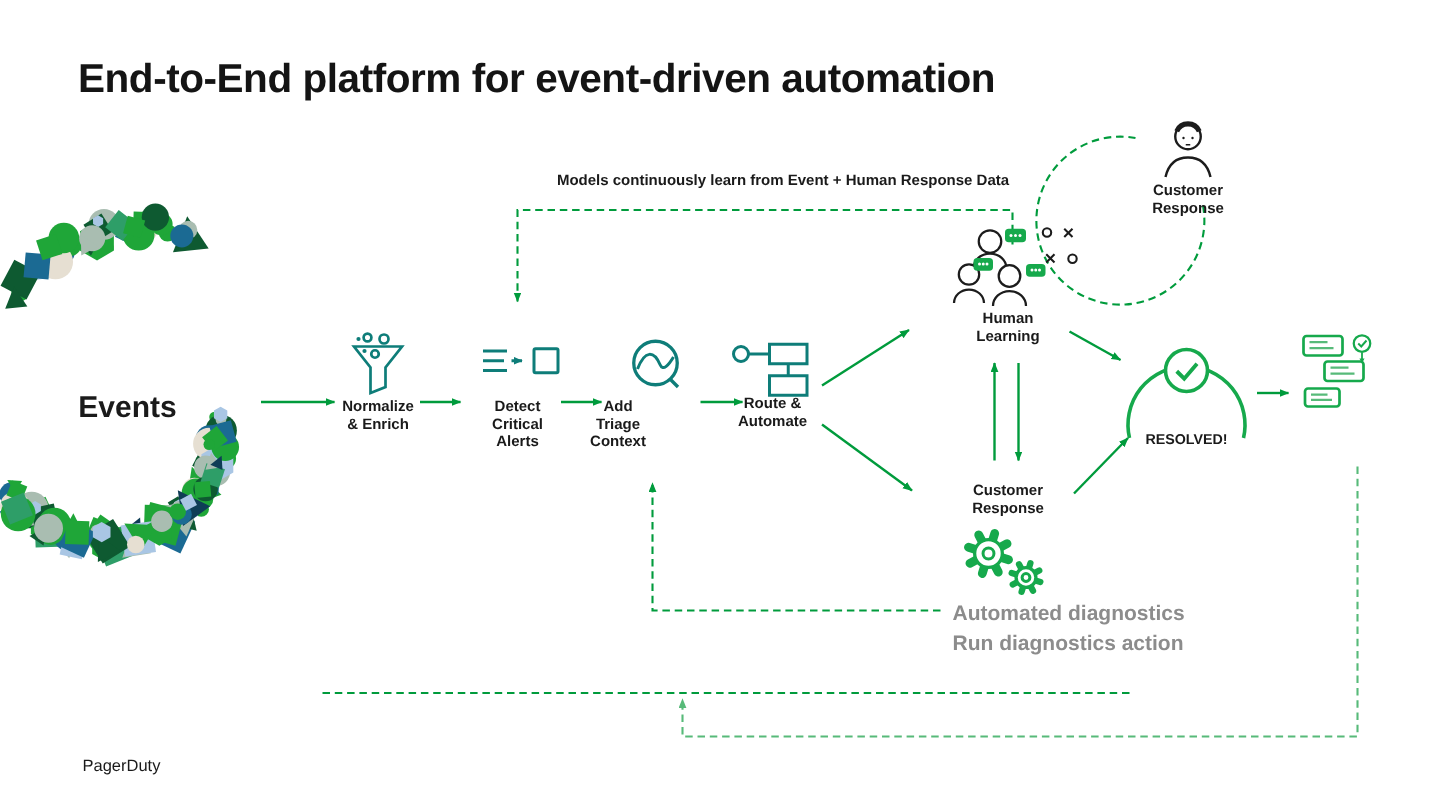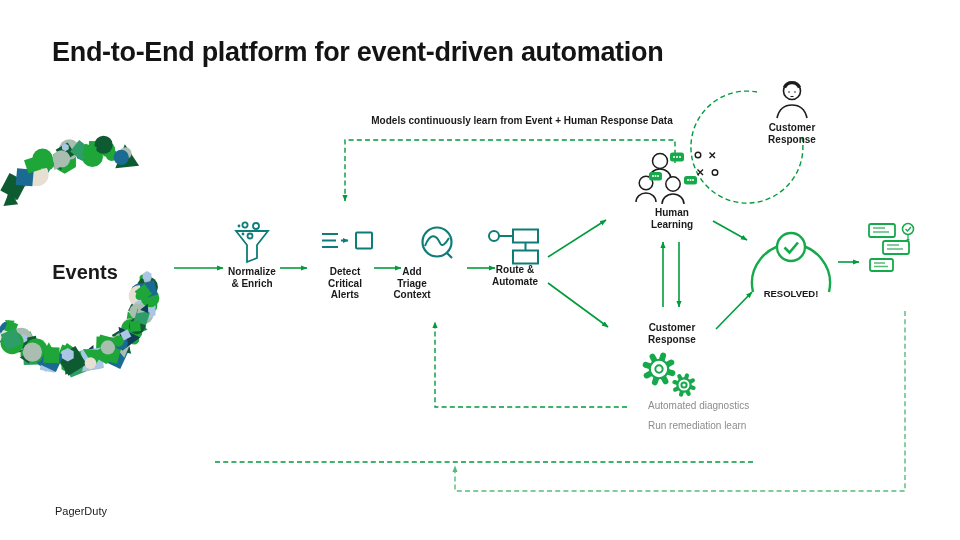--- a/index.html
+++ b/index.html
@@ -2,21 +2,21 @@
 <html style="--green: #009B3C; --green2: #16A94C; --greenl: #57BA79; --teal: #0E7D79; --gray: #8C8C8C;"><head>
 <meta charset="utf-8">
 <style>
   html,body{margin:0;padding:0;background:#fff;}
   #slide{position:relative;width:960px;height:540px;background:#fff;overflow:hidden;
          font-family:"Liberation Sans",sans-serif;}
   #diagram{position:absolute;left:0;top:0;width:960px;height:540px;}
   .lbl{position:absolute;transform:translateX(-50%);text-align:center;
        font:bold 10px/1.16 "Liberation Sans",sans-serif;color:#1a1a1a;white-space:pre-line;}
   .lbl-left{transform:none;text-align:left;}
-  .gray{font-weight:normal;font-size:10px;color:var(--gray);margin-left:13px;}
+  .gray{font-weight:bold;font-size:14px;color:var(--gray);}
   #title{position:absolute;left:52px;top:38px;font:bold 27px/1.1 "Liberation Sans",sans-serif;
          color:#141414;letter-spacing:-0.3px;white-space:nowrap;}
   #events-label{font-size:20px;}
   #brand{position:absolute;left:55px;top:505px;font:11px "Liberation Sans",sans-serif;color:#1a1a1a;}
   
   .sg{stroke:var(--green);}   .fg{fill:var(--green);}
   .sg2{stroke:var(--green2);} .fg2{fill:var(--green2);}
   .sgl{stroke:var(--greenl);} .fgl{fill:var(--greenl);}
   .st{stroke:var(--teal);}    .ft{fill:var(--teal);}
   .sk{stroke:#1c1c1c;}        .fk{fill:#1c1c1c;}
@@ -329,15 +329,15 @@
 Automate</div>
   <div class="lbl" style="left:672px;top:207px">Human
 Learning</div>
   <div class="lbl" style="left:672px;top:322px">Customer
 Response</div>
   <div class="lbl" style="left:791px;top:288px;font-size:9.5px">RESOLVED!</div>
   <div class="lbl" style="left:792px;top:122px">Customer
 Response</div>
   <div class="lbl" style="left:522px;top:115px">Models continuously learn from Event + Human Response Data</div>
   <div class="lbl lbl-left gray" style="left:635px;top:400px">Automated diagnostics</div>
-  <div class="lbl lbl-left gray" style="left:635px;top:420px">Run remediation learn</div>
+  <div class="lbl lbl-left gray" style="left:635px;top:420px">Run diagnostics action</div>
   <div id="brand">PagerDuty</div>
 </div>
 
 </body></html>

